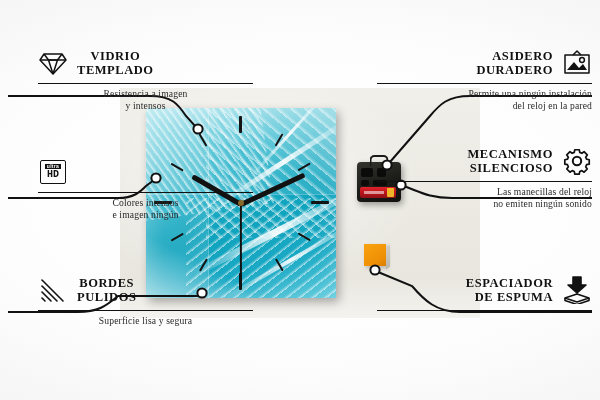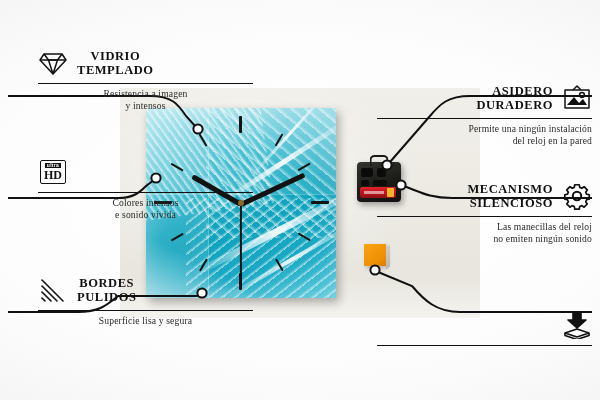--- a/index.html
+++ b/index.html
@@ -89,40 +89,40 @@
   }
   .foam .side{position:absolute;right:-4px;top:2px;width:4px;height:100%;
     background:linear-gradient(180deg,#cfcdc6,#b9b7b0);transform:skewY(-38deg);}
   
   #lines{position:absolute;left:0;top:0;width:600px;height:400px;pointer-events:none;}
   
   .callout{position:absolute;width:215px;}
   .callout.left{left:8px;text-align:center;margin-left:30px;}
   .callout.right{right:8px;text-align:right;}
   .head{display:flex;align-items:center;gap:9px;}
-  .callout.right .head{flex-direction:row-reverse;margin-top:35px;}
+  .callout.right .head{flex-direction:row-reverse;}
   .icon{width:30px;height:30px;flex:0 0 30px;display:flex;align-items:center;justify-content:center;color:#111;}
   .icon svg{display:block;}
   .title{
     font-family:"Liberation Serif", serif;font-weight:bold;
     font-size:12.5px;line-height:14px;letter-spacing:.55px;color:#111;
     text-transform:uppercase;
   }
   .rule{height:0;border-top:1.4px solid #111;margin:5px 0 4px 0;width:100%;}
   .desc{
     font-family:"Liberation Serif", serif;font-size:9.6px;line-height:11.6px;
     color:#2a2a2a;letter-spacing:.15px;
   }
   .hdbadge{
     border:1.6px solid #111;border-radius:2px;padding:1px 3px;
     display:flex;flex-direction:column;align-items:center;justify-content:center;
     line-height:1;width:26px;height:24px;box-sizing:border-box;
   }
   .hdbadge .u{font-family:"Liberation Sans",sans-serif;font-size:5px;font-weight:bold;background:#111;color:#fff;padding:0 2px;letter-spacing:.3px;}
-  .hdbadge .hd{font-family:Liberation Serif, serif;font-size:12px;font-weight:bold;color:#111;margin-top:1px;}
+  .hdbadge .hd{font-family:Liberation Mono, monospace;font-size:10px;font-weight:bold;color:#111;margin-top:1px;}
 </style>
 </head>
 <body>
 
 <div id="stage">
 
   <div class="photo">
     <div class="wallshadow"></div>
     <div class="photo-floor"></div>
 
@@ -224,21 +224,21 @@
       <span class="icon">
         <span class="hdbadge">
           <span class="u">ultra</span>
           <span class="hd">HD</span>
         </span>
       </span>
     </div>
     <div class="rule"></div>
     <div class="desc">
       <span>Colores intensos</span><br>
-      <span>e sonido vívida</span>
+      <span>e imagen ningún</span>
     </div>
   </div>
 
   <div class="callout left" style="top:275px;">
     <div class="head">
       <span class="icon">
         <svg width="28" height="26" viewBox="0 0 28 26">
           <g stroke="#111" stroke-width="1.6" fill="none" stroke-linecap="round">
             <path d="M3,3 L24,24"></path>
             <path d="M3,9 L18,24"></path>
@@ -308,17 +308,21 @@
     <div class="head">
       <span class="icon">
         <svg width="30" height="28" viewBox="0 0 30 28">
           <g fill="none" stroke="#111" stroke-width="1.6" stroke-linejoin="round">
             <path d="M11,1 h8 v8 h5 l-9,8 -9,-8 h5 z" fill="#111"></path>
             <path d="M15,18 L27,22 L15,26 L3,22 Z"></path>
             <path d="M3,22 v2.5 L15,28.5 L27,24.5 V22"></path>
           </g>
         </svg>
       </span>
+      <span class="title">
+        <span>ESPACIADOR</span><br>
+        <span>DE ESPUMA</span>
+      </span>
     </div>
     <div class="rule"></div>
   </div>
 
 </div>
 
 </body></html>

